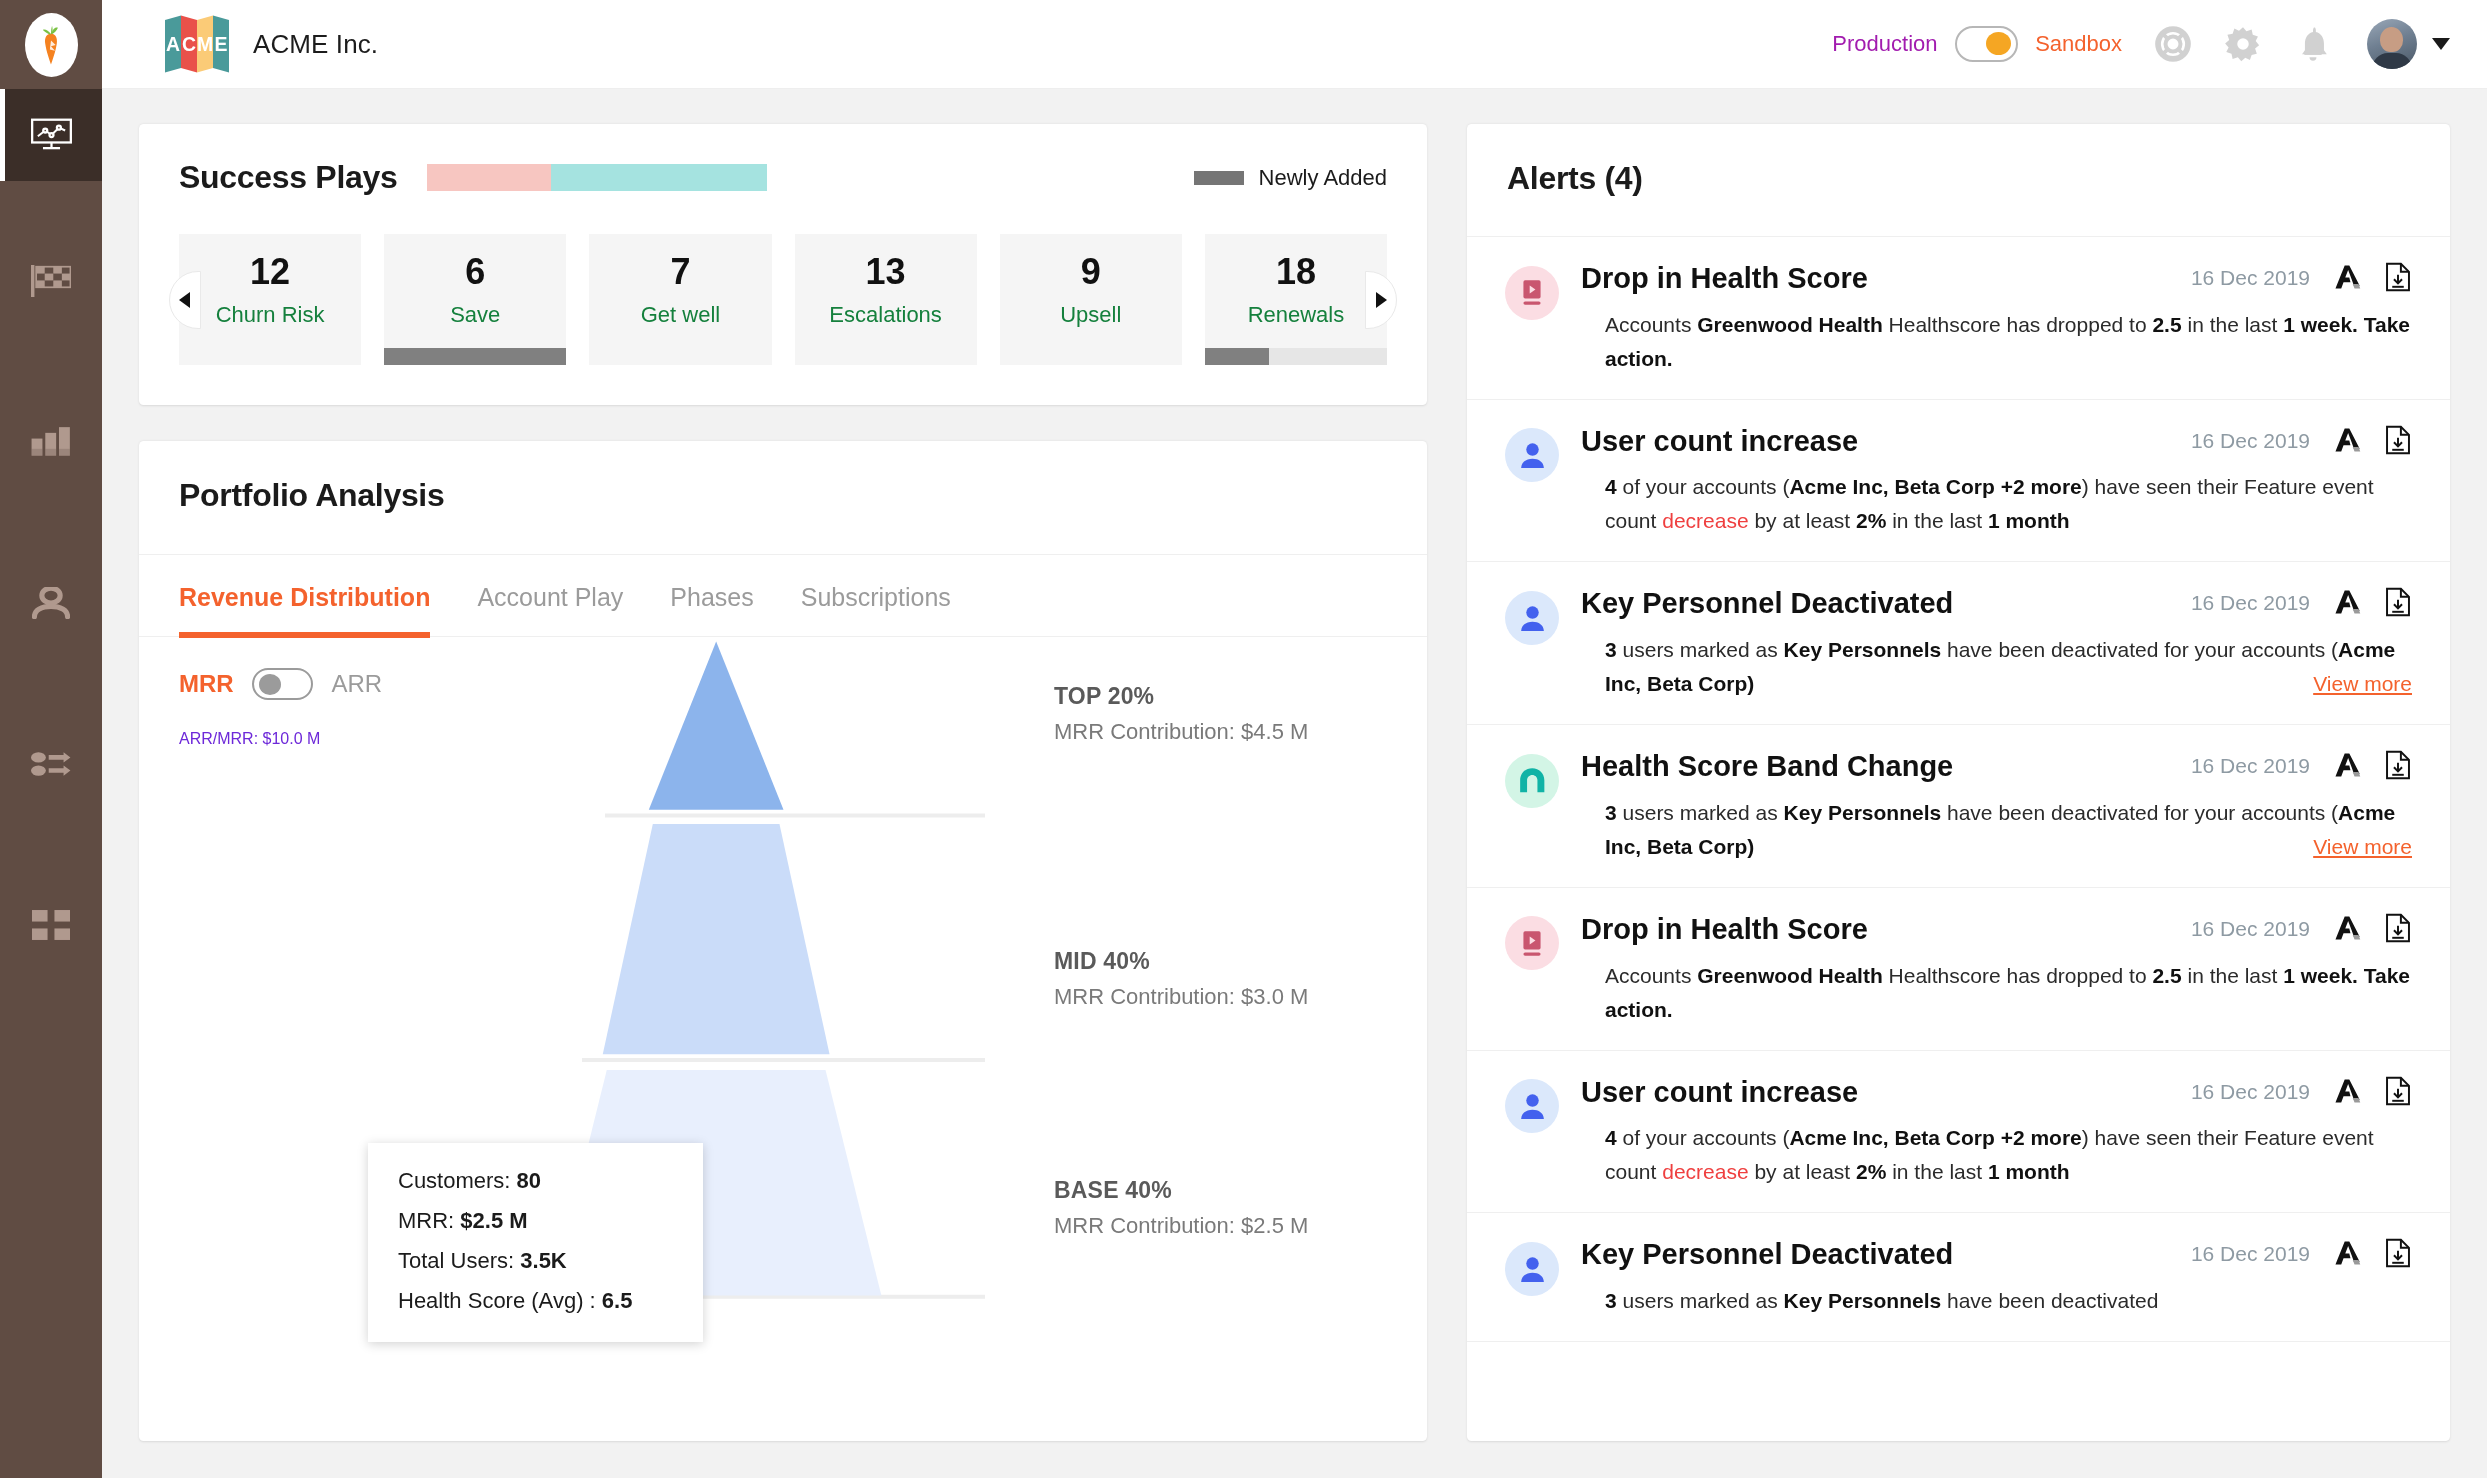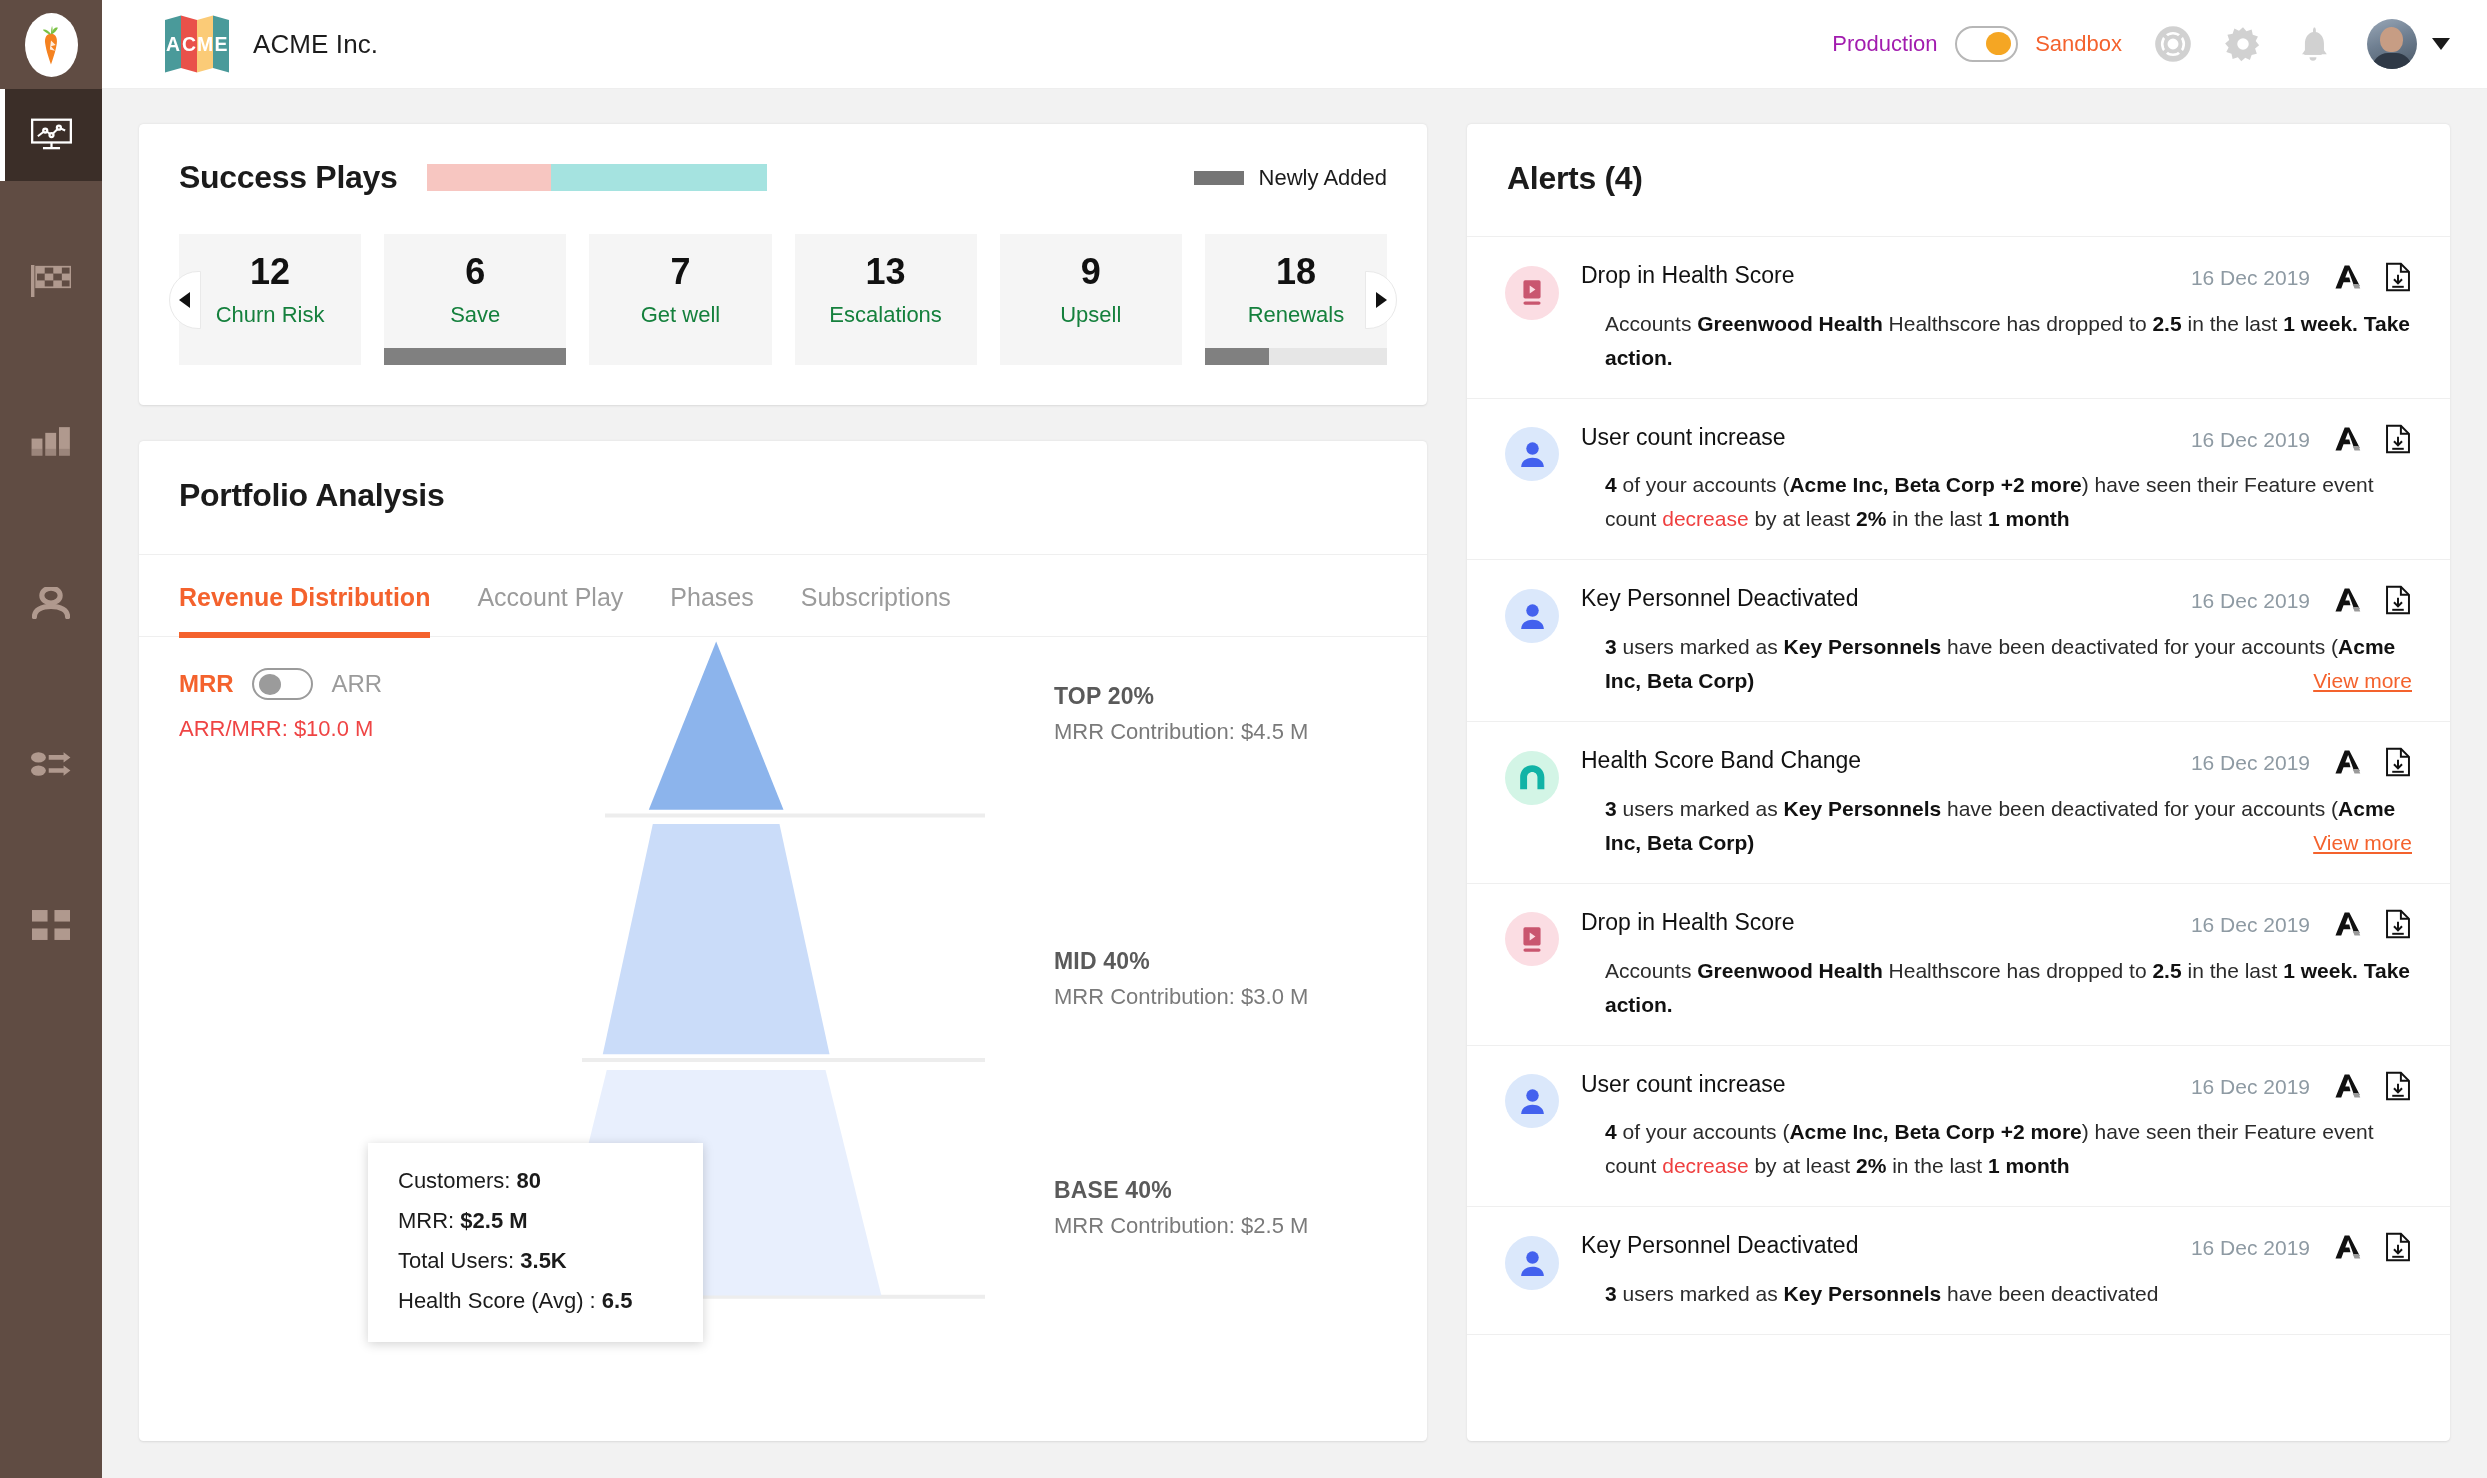--- a/index.html
+++ b/index.html
@@ -163,21 +163,21 @@
   .arr-lbl { font-size: 24px; color: #9b9b9b; margin-left: 18.4px; }
   .mrr-toggle {
     width: 61px; height: 32px; border-radius: 18.4px;
     border: 2.3px solid #9b9b9b; background: #ffffff;
     margin-left: 18.4px; position: relative; flex-shrink: 0;
   }
   .mrr-toggle .knob {
     position: absolute; left: 4.6px; top: 3.5px;
     width: 22px; height: 21px; border-radius: 50%; background: #9b9b9b;
   }
-  .arr-sum { font-size: 22px; color: #ef4444; margin-top: 16px; }
+  .arr-sum { font-size: 16px; color: #6d28d9; margin-top: 30px; }
 
   .pyramid-wrap { position: absolute; left: 0; right: 0; top: 0; bottom: 0; }
   .pyr-svg { position: absolute; left: 443px; top: 0; }
   .band-label { position: absolute; }
   .band-title { font-size: 23px; font-weight: 700; color: #5a5a5a; letter-spacing: 0.2px; }
   .band-sub { font-size: 22px; color: #7a7a7a; margin-top: 9.2px; }
 
   .tooltip {
     position: absolute; left: 368px; top: 1143px;
     width: 335px; background: #ffffff;
@@ -200,21 +200,21 @@
   .alert-icon {
     width: 54px; height: 54px; border-radius: 50%;
     flex-shrink: 0; display: flex; align-items: center; justify-content: center;
     margin-top: 3.5px;
   }
   .ai-pink { background: #fbdde3; }
   .ai-blue { background: #dbe8fb; }
   .ai-green { background: #d3f5e6; }
   .alert-body { flex: 1; min-width: 0; }
   .alert-top { display: flex; align-items: flex-start; }
-  .alert-name { font-size: 23px; font-weight: 400; color: #111; }
+  .alert-name { font-size: 29px; font-weight: 700; color: #111; }
   .alert-meta { margin-left: auto; display: flex; align-items: center; gap: 22px; padding-left: 17.3px; }
   .alert-date { font-size: 21px; color: #8e9aa3; white-space: nowrap; }
   .alert-desc {
     font-size: 21px; color: #2b2b2b; line-height: 1.62; margin-top: 12.7px; margin-left: 24px;
   }
   .alert-desc b { font-weight: 700; color: #111; }
   .alert-desc .dec { color: #ef3f3f; font-weight: 400; }
   .view-more {
     color: #f4622d; text-decoration: underline; font-size: 21px;
     white-space: nowrap; float: right; margin-left: 23px;

